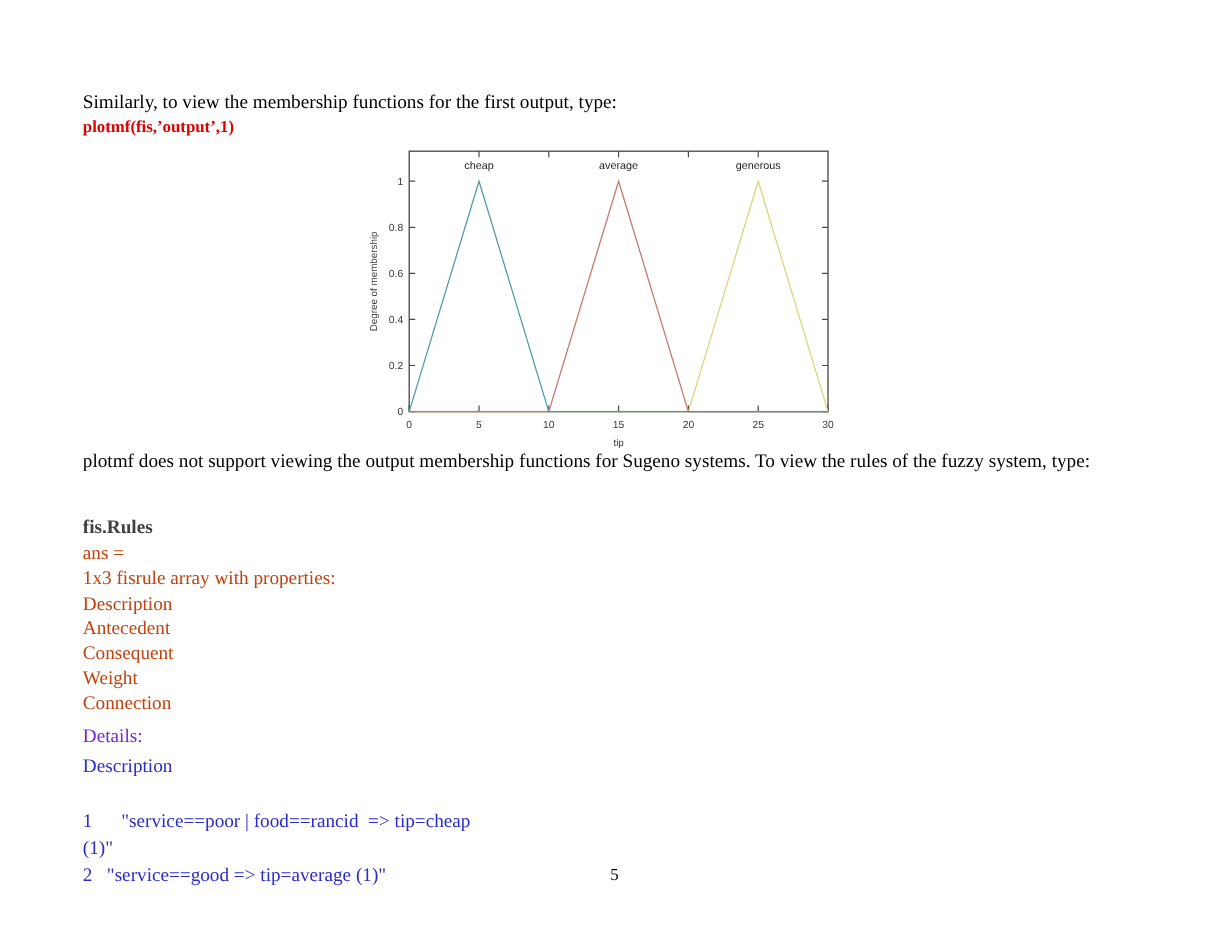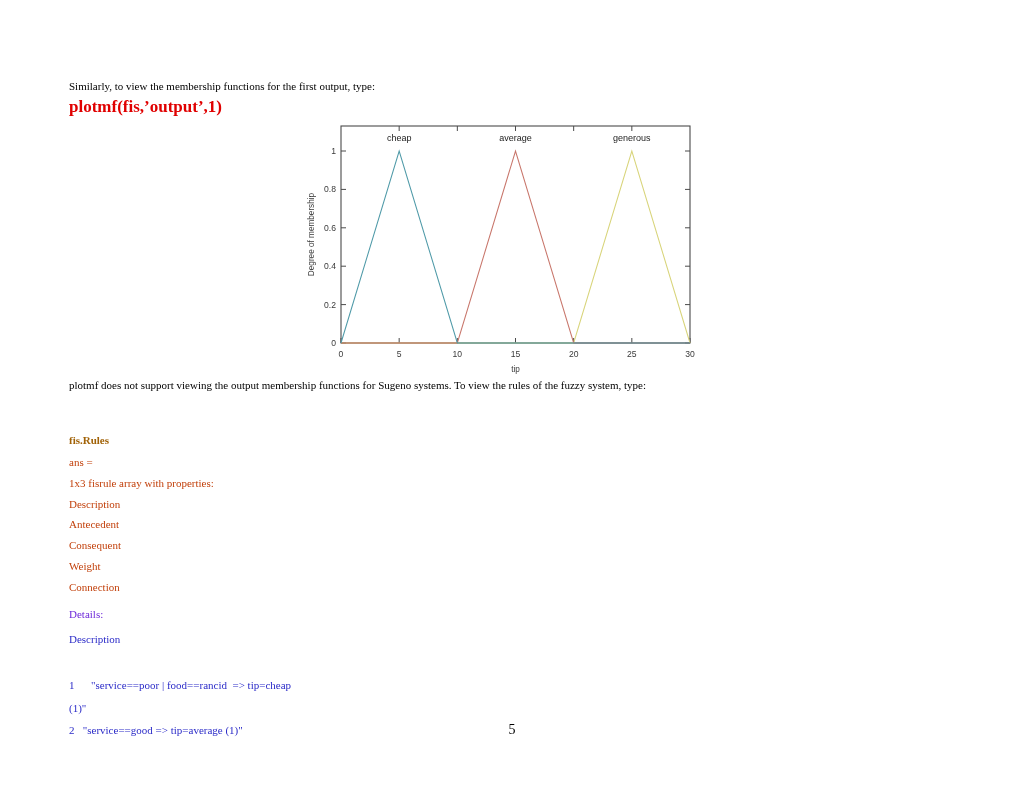--- a/index.html
+++ b/index.html
@@ -17,35 +17,35 @@
   .page {
     position: absolute;
     inset: 0;
     background: #ffffff;
   }
 
   
   .txt {
     position: absolute;
     font-family: "Liberation Serif", "DejaVu Serif", serif;
-    font-size: 11px;
+    font-size: 16px;
     line-height: 20.8px;
     color: #000000;
     white-space: pre;
   }
   .intro {
     left: 69px;
     top: 76px;
   }
   .cmd-red {
     left: 69px;
     top: 97px;
     color: #e00000;
     font-weight: bold;
-    font-size: 17px;
+    font-size: 14px;
   }
   .para2 {
     left: 69px;
     top: 375px;
     line-height: 20.8px;
     width: 880px;
     white-space: normal;
   }
   .cmd-red2 {
     left: 69px;
@@ -199,21 +199,21 @@
       <polyline class="mfcurve" id="curve-cheap" points="41,221 99.17,29 157.33,221 390,221" stroke="#4f9aa8"></polyline>
 
       <text class="mflabel" x="99.17" y="19">cheap</text>
       <text class="mflabel" x="215.5" y="19">average</text>
       <text class="mflabel" x="331.83" y="19">generous</text>
     </svg>
   </div>
 
   <div class="txt para2">plotmf does not support viewing the output membership functions for Sugeno systems. To view the rules of the fuzzy system, type:</div>
 
-  <div class="txt cmd-red2" style="color: #a16207; text-align: right;">fis.Rules</div>
+  <div class="txt cmd-red2" style="color: #404040; text-align: right;">fis.Rules</div>
 
   <div class="txt blue-block" style="color: #c2410c;">ans =
 1x3 fisrule array with properties:
 Description
 Antecedent
 Consequent
 Weight
 Connection</div>
 
   <div class="txt blue-details" style="color: #6d28d9;">Details:</div>

